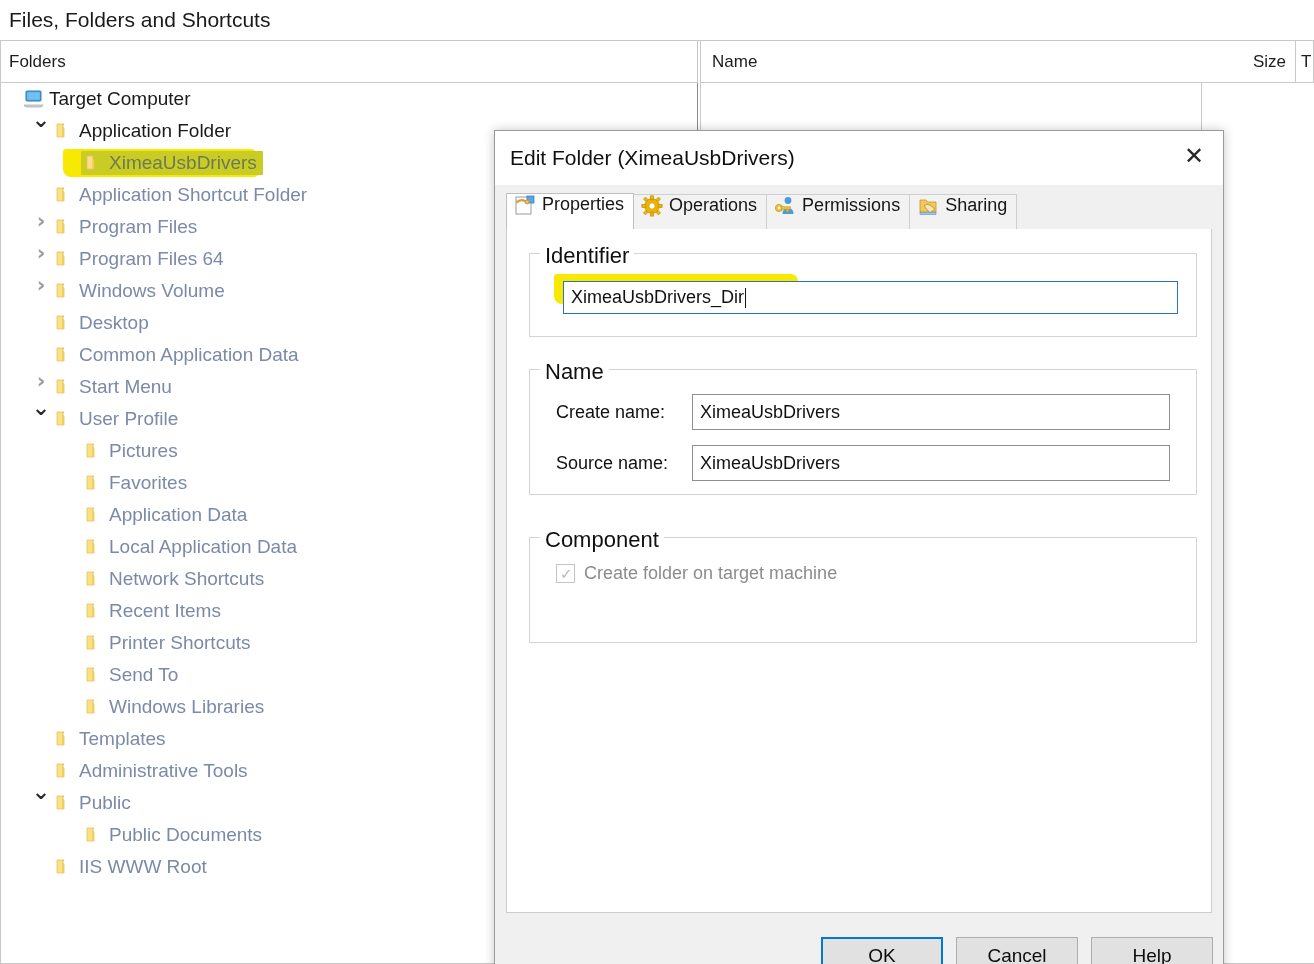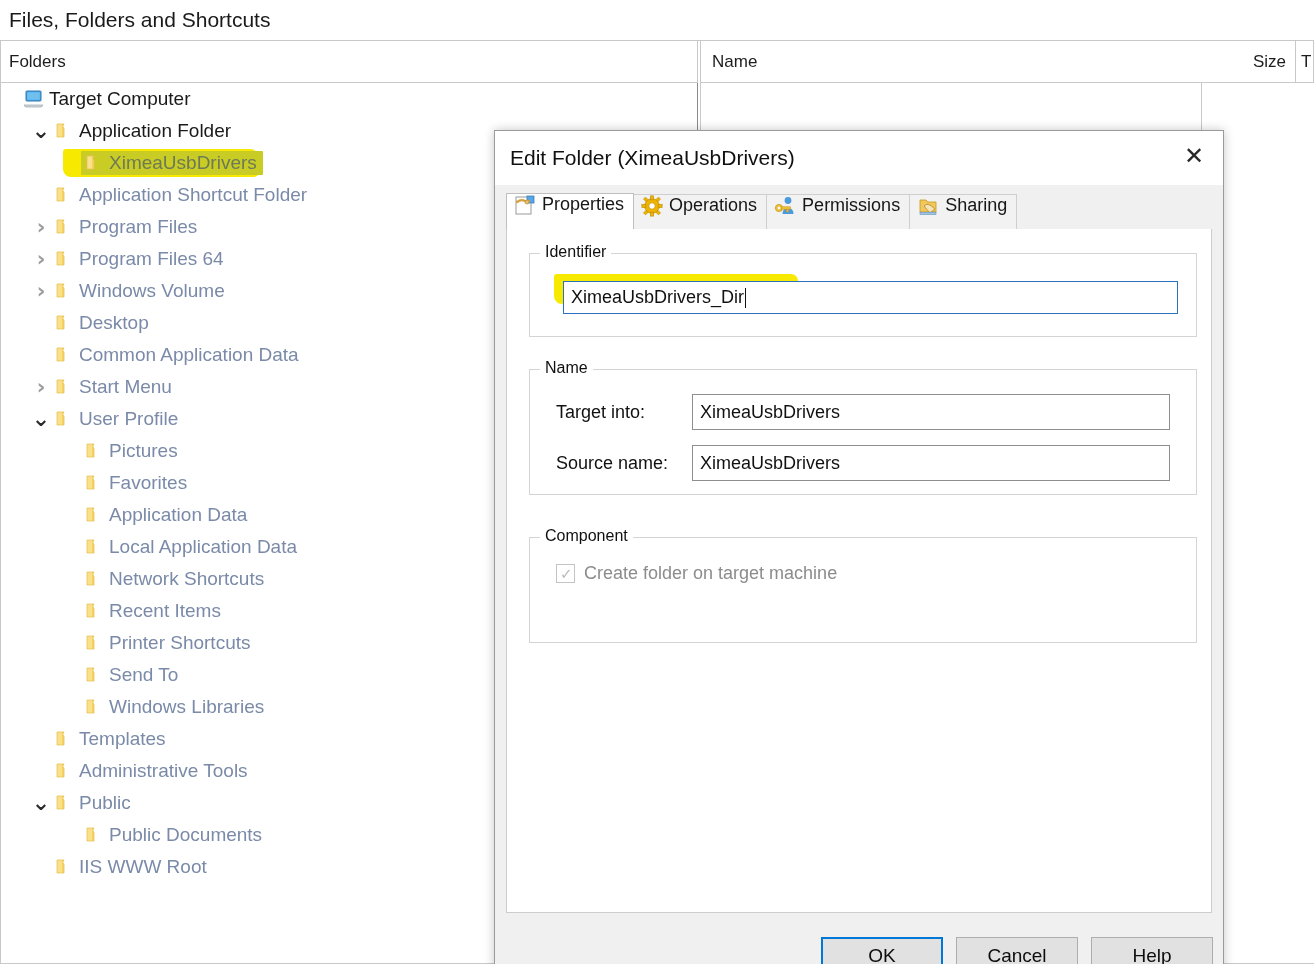--- a/index.html
+++ b/index.html
@@ -63,21 +63,21 @@
     position: absolute; left: 0; top: 83px; width: 698px; height: 881px;
     box-sizing: border-box;
     border-left: 1px solid #c9c9c9;
     border-right: 1px solid #8a8a8a;
     border-bottom: 1px solid #c9c9c9;
     background: #ffffff;
     overflow: hidden;
   }
   .tree-row {
     position: relative; height: 32px;
-    display: flex; align-items: center;
+    display: flex; 
     font-size: 19px; color: #7a8aa8;
     white-space: nowrap;
   }
   .tree-row.dark { color: #1a1a1a; }
   .chev {
     width: 20px; min-width: 20px; text-align: center;
     font-size: 15px; color: #9b9b9b; line-height: 1;
     font-family: "DejaVu Sans", sans-serif;
   }
   .chev.open { color: #2b2b2b; }
@@ -180,21 +180,21 @@
 
   
   .gbox {
     position: absolute;
     border: 1px solid #d4d4d4;
     box-sizing: border-box;
   }
   .gbox > .legend {
     position: absolute; top: -11px; left: 10px;
     background: #ffffff; padding: 0 5px;
-    font-size: 16px; color: #101010;
+    font-size: 22px; color: #101010;
   }
   #gb-identifier { left: 22px; top: 24px; width: 668px; height: 84px; }
   #gb-name       { left: 22px; top: 140px; width: 668px; height: 126px; }
   #gb-component  { left: 22px; top: 308px; width: 668px; height: 106px; }
 
   .txtfield {
     position: absolute;
     box-sizing: border-box;
     background: #ffffff;
     border: 1px solid #8e8e8e;
@@ -707,21 +707,21 @@
           <div class="id-marker"></div>
           <div class="txtfield" id="fld-identifier">
               <span>XimeaUsbDrivers_Dir</span>
               <span class="caret"></span>
             </div>
         </div>
 
         <div class="gbox" id="gb-name">
           <div class="legend">Name</div>
           <div class="frow" id="lbl-target">
-            <span class="flabel">Target into:</span>
+            <span class="flabel">Create name:</span>
           </div>
           <div class="txtfield" id="fld-target">
               <span>XimeaUsbDrivers</span>
             </div>
           <div class="frow" id="lbl-source">
             <span class="flabel">Source name:</span>
           </div>
           <div class="txtfield" id="fld-source">
               <span>XimeaUsbDrivers</span>
             </div>

